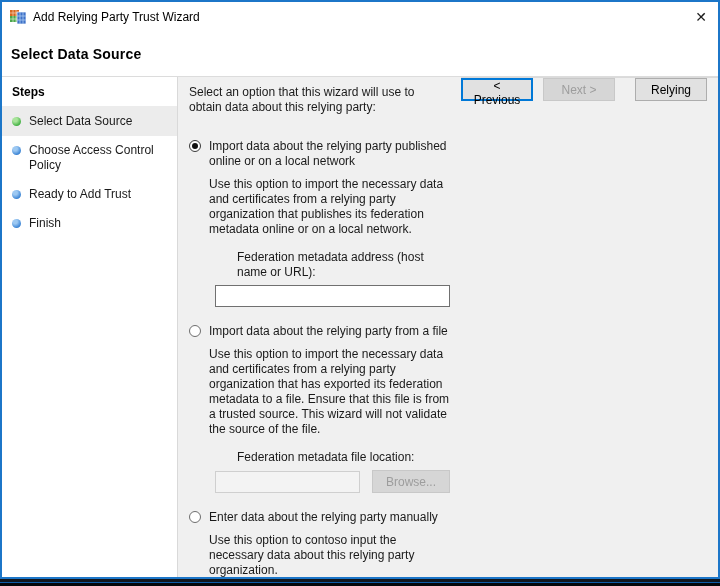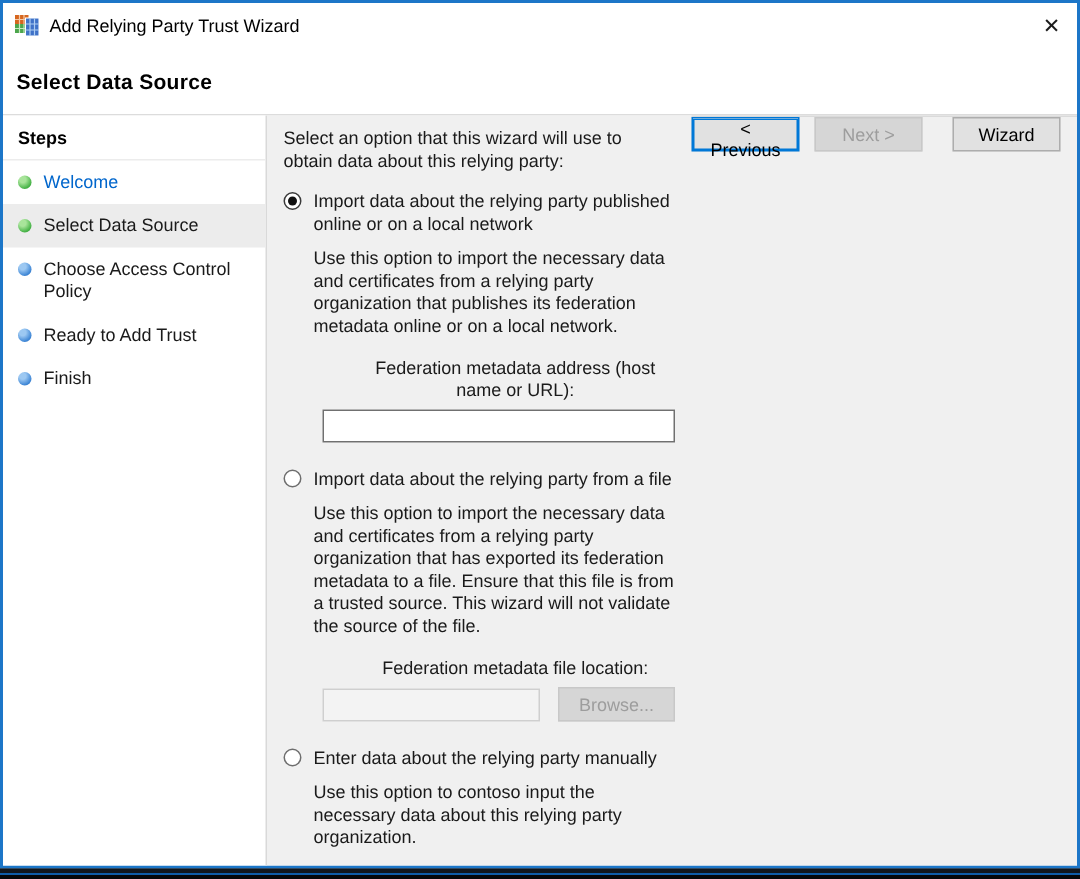--- a/index.html
+++ b/index.html
@@ -50,33 +50,33 @@
   .step-item.current { background:#ececec; }
   .step-item.link .step-label { color:#0066cc; }
   .bullet {
     width:9px; height:9px; border-radius:50%; flex:0 0 9px; margin-top:3px;
   }
   .bullet.green { background:radial-gradient(circle at 35% 30%, #a8e49a 0 25%, #47b347 70%, #2c8f2c 100%); }
   .bullet.blue  { background:radial-gradient(circle at 35% 30%, #9cc8f2 0 25%, #3f87d6 70%, #2a66ad 100%); }
   .main { flex:1; background:#f0f0f0; display:flex; flex-direction:row; min-width:0; }
   .content { flex:1; padding:8px 11px 0 11px; font-size:12px; color:#1a1a1a; }
   .intro { line-height:15px; }
-  .option-row { display:flex; gap:8px; margin-top:12px; align-items:flex-start; }
+  .option-row { display:flex; gap:8px; margin-top:24px; align-items:flex-start; }
   .radio {
     width:12px; height:12px; flex:0 0 12px; border-radius:50%;
     border:1px solid #6e6e6e; background:#fff; margin-top:1px; position:relative;
   }
   .radio.selected { border-color:#3a3a3a; }
   .radio.selected::after {
     content:""; position:absolute; left:2px; top:2px; width:6px; height:6px;
     border-radius:50%; background:#111;
   }
   .option-label { line-height:15px; }
   .option-desc { margin:8px 0 0 20px; line-height:15px; }
-  .field-label { margin:13px 0 0 48px; line-height:15px;text-align:center; }
+  .field-label { margin:13px 0 0 48px; line-height:15px; }
   .text-input {
     display:block; margin:5px 0 0 26px; width:calc(100% - 26px);
     height:22px; border:1px solid #707070; background:#fff;
     font-family:"Liberation Sans", sans-serif; font-size:12px; padding:0 4px;
   }
   .text-input:disabled { border:1px solid #cfcfcf; background:#f3f3f3; }
   .example { margin:7px 0 0 32px; line-height:15px; }
   .file-row { display:flex; gap:12px; margin:5px 0 0 26px; align-items:center; }
   .file-row .text-input { margin:0; flex:1; }
   .btn {
@@ -122,24 +122,20 @@
   </div>
 
   <div class="page-header">
     <span class="page-title">Select Data Source</span>
   </div>
 
   <div class="body-row">
 
     <div class="sidebar">
       <div class="steps-header">Steps</div>
-      <div class="step-item link">
-        <span class="bullet green"></span>
-        <span class="step-label">Welcome</span>
-      </div>
       <div class="step-item current">
         <span class="bullet green"></span>
         <span class="step-label">Select Data Source</span>
       </div>
       <div class="step-item">
         <span class="bullet blue"></span>
         <span class="step-label">Choose Access Control Policy</span>
       </div>
       <div class="step-item">
         <span class="bullet blue"></span>
@@ -177,19 +173,19 @@
         <div class="option-row" style="margin-top:17px;">
           <span class="radio"></span>
           <span class="option-label">Enter data about the relying party manually</span>
         </div>
         <div class="option-desc">Use this option to contoso input the necessary data about this relying party organization.</div>
       </div>
 
       <div class="footer">
         <button class="btn focused">&lt; Previous</button>
         <button class="btn" disabled="">Next &gt;</button>
-        <button class="btn btn-cancel">Wizard</button>
+        <button class="btn btn-cancel">Relying</button>
       </div>
     </div>
   </div>
 </div>
 
 <div class="bottom-strip"></div>
 
 </body></html>

